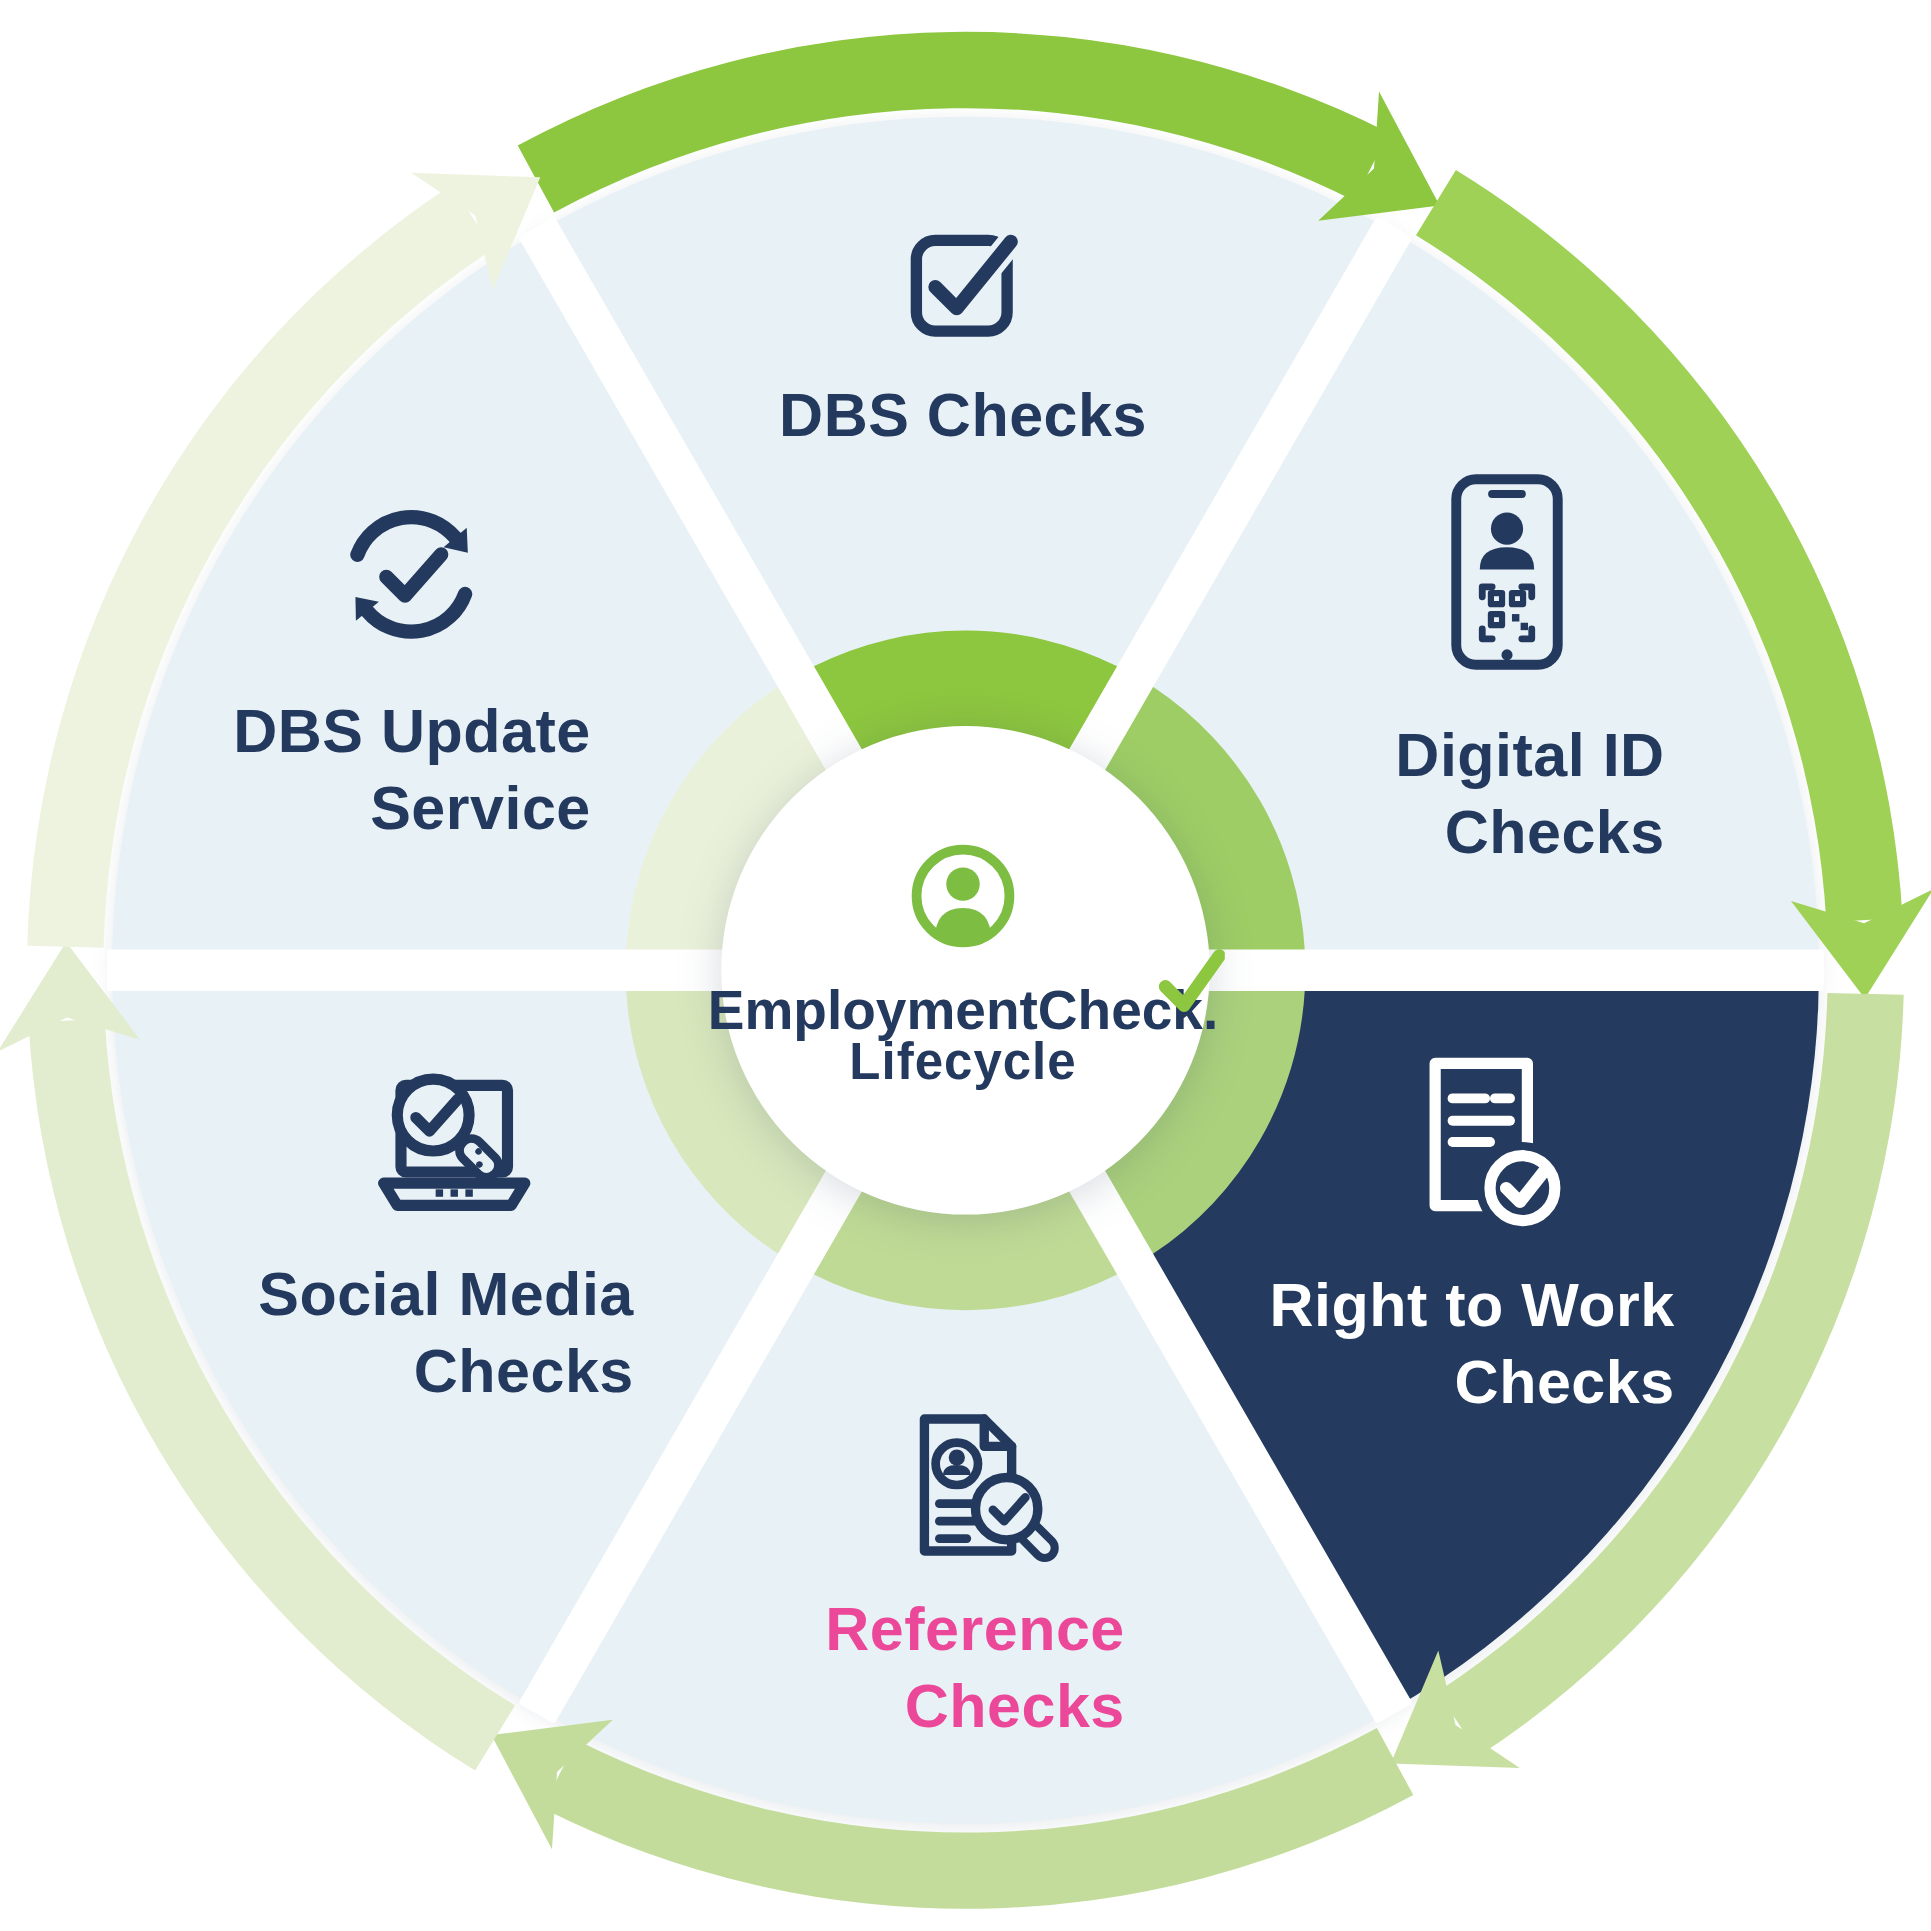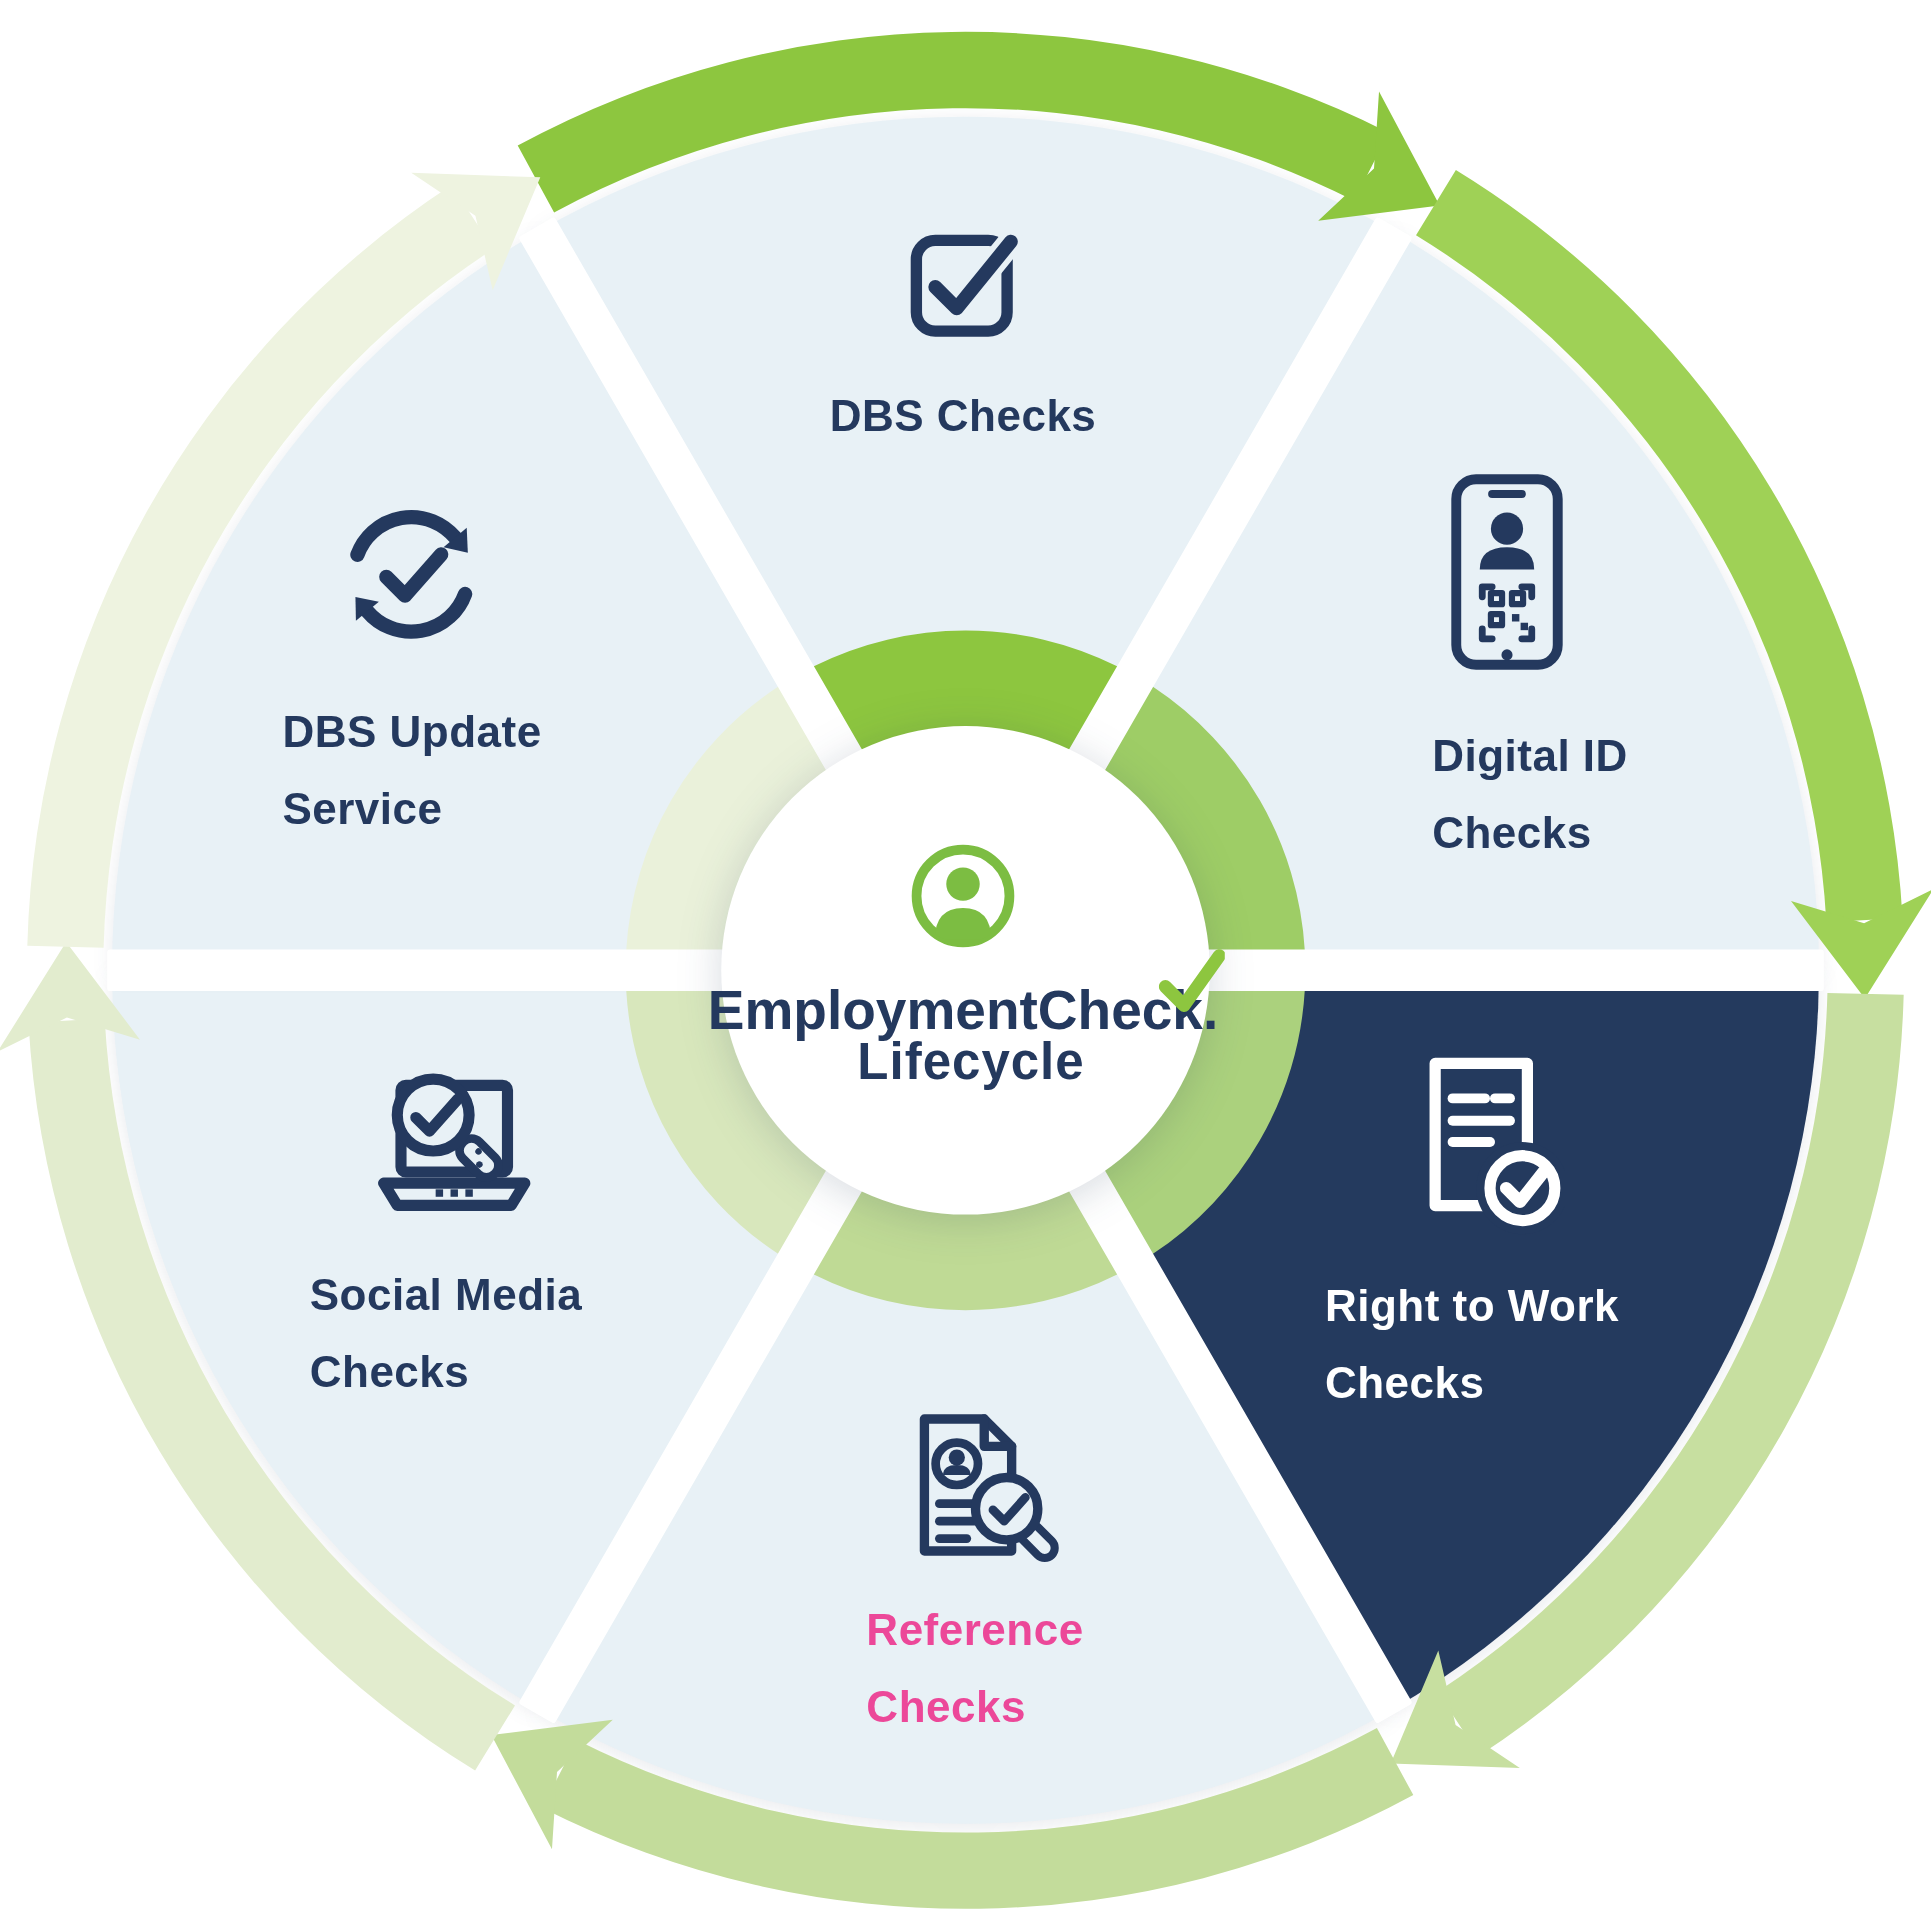--- a/index.html
+++ b/index.html
@@ -7,22 +7,22 @@
     position:relative;width:1931px;height:1931px;background:#ffffff;overflow:hidden;
     font-family:"Liberation Sans","DejaVu Sans",sans-serif;
   }
   #wheel{position:absolute;left:0;top:0;}
   .center-hub{filter:drop-shadow(0 6px 22px rgba(30,50,80,0.18));}
   .wedge{filter:drop-shadow(0 4px 10px rgba(30,50,80,0.10));}
 
   
   .ov{position:absolute;transform:translate(-50%,-50%);}
   .seg-label{
-    white-space:pre-line;text-align:left;font-weight:bold;
-    font-size:44px;line-height:77px;color:var(--navy,#24395E);
+    white-space:pre-line;text-align:right;font-weight:bold;
+    font-size:61px;line-height:77px;color:var(--navy,#24395E);
     letter-spacing:0.5px;
   }
   .ov-ic-dbs{left:963px;top:287px;width:126px;height:126px;}
   .ov-lb-dbs{left:963px;top:415px;}
   .ov-ic-digital{left:1507px;top:572px;width:124px;height:198px;}
   .ov-lb-digital{left:1499px;top:794px;}
   .ov-ic-rtw{left:1490px;top:1147px;width:150px;height:187px;}
   .ov-lb-rtw{left:1472px;top:1344px;}
   .ov-ic-ref{left:978px;top:1485px;width:162px;height:162px;}
   .ov-lb-ref{left:963px;top:1668px;}
@@ -51,21 +51,20 @@
     font-size:55px;color:var(--navy,#24395E);white-space:nowrap;
   }
   .b-reg{font-weight:bold;margin-top:20px;}
   .b-bold{font-weight:bold;}
   .b-k{position:relative;display:inline-block;font-weight:bold;}
   .kcheck{position:absolute;left:-13.5px;top:-31px;width:66px;height:66px;pointer-events:none;}
   .kcheck-path{fill:none;stroke:var(--bright-green,#8DC63F);stroke-width:12;stroke-linecap:round;stroke-linejoin:round;}
   .lifecycle{
     left:963px;top:1061px;font-size:51px;font-weight:bold;color:var(--navy,#24395E);
     letter-spacing:1px;
-    margin-left:8px;
   }
 </style>
 </head>
 <body>
 
 <div class="stage">
 
   <svg id="wheel" width="1931" height="1931" viewBox="0 0 2000 2000">
       <path d="M 1000 1005 L 558.0 239.4 A 884 884 0 0 1 1442.0 239.4 Z" fill="#E8F1F6" class="wedge"></path>
       <path d="M 1000 1005 L 1442.0 239.4 A 884 884 0 0 1 1884.0 1005.0 Z" fill="#E8F1F6" class="wedge"></path>

